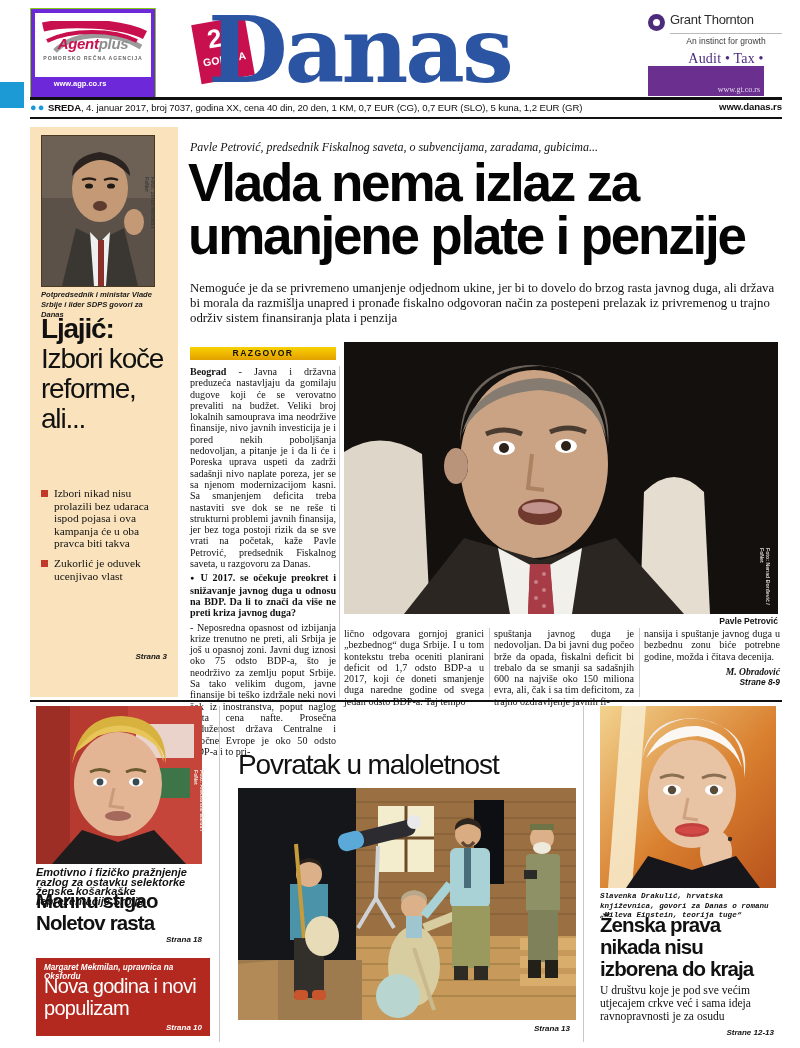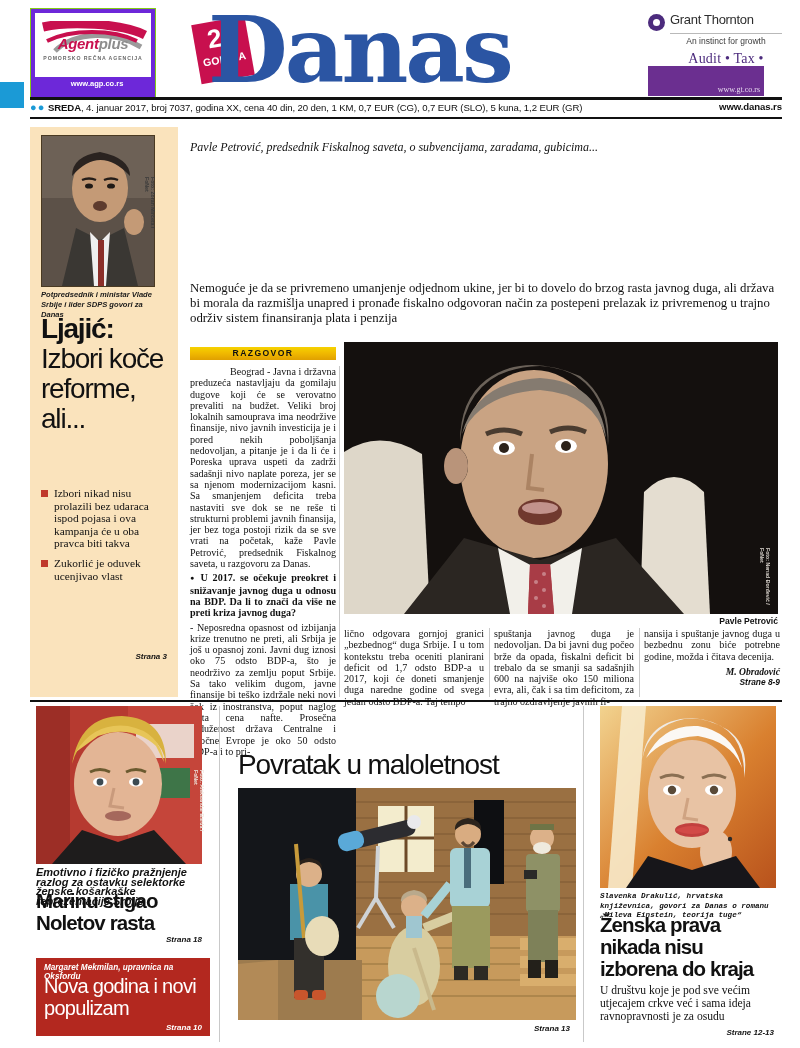--- a/index.html
+++ b/index.html
@@ -21,21 +21,21 @@
   .ap-swoosh{position:absolute;left:6px;top:8px;width:112px;height:40px;overflow:hidden;}
   .ap-name{position:absolute;left:0;top:22px;width:116px;text-align:center;
     font-family:"Liberation Sans",sans-serif;font-style:italic;font-weight:bold;
     font-size:15px;letter-spacing:-.3px;}
   .ap-name .a1{color:#c8104e;}
   .ap-name .a2{color:#8d8d8d;}
   .ap-sub{position:absolute;left:0;top:42px;width:116px;text-align:center;
     font-family:"Liberation Sans",sans-serif;font-size:5.2px;font-weight:bold;
     letter-spacing:.9px;color:#6a6a6a;}
   .ap-url{position:absolute;left:0;top:70px;width:98px;text-align:center;
-    font-family:"Liberation Sans",sans-serif;font-size:7.5px;font-weight:bold;color:#fff;padding-left:17px;}
+    font-family:"Liberation Sans",sans-serif;font-size:7.5px;font-weight:bold;color:#fff;}
 
   
   .badge20{position:absolute;left:166px;top:16px;width:54px;height:60px;
     background:#c8104e;transform:rotate(-10deg);color:#fff;overflow:hidden;}
   .badge20 .n20{position:absolute;left:0;top:2px;width:54px;text-align:center;
     font-family:"Liberation Sans",sans-serif;font-weight:bold;font-size:26px;
     letter-spacing:-1px;}
   .badge20 .g20{position:absolute;left:0;top:33px;width:54px;text-align:center;
     font-family:"Liberation Sans",sans-serif;font-weight:bold;font-size:10.5px;
     letter-spacing:.3px;}
@@ -113,21 +113,21 @@
     text-align:center;font-family:"Liberation Sans",sans-serif;font-size:8.6px;
     font-weight:bold;letter-spacing:1.4px;color:#111;line-height:13px;}
 
   
   .col1{position:absolute;left:190px;top:366px;width:146px;
     font-family:"Liberation Serif",serif;font-size:10.1px;line-height:11.3px;
     text-align:justify;color:#111;}
   .col1 p{margin:0 0 3px 0;}
   .col1 .q{font-weight:bold;}
   .col1 .q:before{content:"\25CF  ";font-size:7px;vertical-align:1px;}
-  .col1 .lead-city{font-weight:normal;margin-left:40px;}
+  .col1 .lead-city{font-weight:bold;}
   .vrule1{position:absolute;left:339px;top:366px;width:1px;height:331px;background:#c9c9c9;}
 
   
   .mainphoto{position:absolute;left:344px;top:342px;width:434px;height:272px;
     overflow:hidden;background:#1a1512;}
   .mp-credit{position:absolute;left:771px;top:548px;width:66px;height:10px;
     transform:rotate(90deg);transform-origin:0 0;
     font-family:"Liberation Sans",sans-serif;font-size:5.2px;font-weight:bold;color:#d8d2cb;}
   .mp-cap{position:absolute;right:22px;top:616px;
     font-family:"Liberation Sans",sans-serif;font-weight:bold;font-size:8.6px;color:#111;}
@@ -291,20 +291,24 @@
       <span>Izbori koče reforme, ali...</span>
     </div>
     <div class="lj-bullets">
       <div class="lj-bul">Izbori nikad nisu prolazili bez udaraca ispod pojasa i ova kampanja će u oba pravca biti takva</div>
       <div class="lj-bul">Zukorlić je oduvek ucenjivao vlast</div>
     </div>
     <div class="lj-page">Strana 3</div>
   </div>
 
   <div class="kicker">Pavle Petrović, predsednik Fiskalnog saveta, o subvencijama, zaradama, gubicima...</div>
+  <div class="lead-head">
+    <div>Vlada nema izlaz za</div>
+    <div>umanjene plate i penzije</div>
+  </div>
   <div class="lead-sub">Nemoguće je da se privremeno umanjenje odjednom ukine, jer bi to dovelo do brzog rasta javnog duga, ali država bi morala da razmišlja unapred i pronađe fiskalno odgovoran način za postepeni prelazak iz privremenog u trajno održiv sistem finansiranja plata i penzija</div>
 
   <div class="razgovor">RAZGOVOR</div>
 
   <div class="col1">
     <p><span class="lead-city">Beograd</span><span> - Javna i državna preduzeća nastavljaju da gomilaju dugove koji će se verovatno prevaliti na budžet. Veliki broj lokalnih samouprava ima neodržive finansije, nivo javnih investicija je i pored nekih poboljšanja nedovoljan, a pitanje je i da li će i Poreska uprava uspeti da zadrži sadašnji nivo naplate poreza, jer se sa njenom modernizacijom kasni. Sa smanjenjem deficita treba nastaviti sve dok se ne reše ti strukturni problemi javnih finansija, jer bez toga postoji rizik da se sve vrati na početak, kaže Pavle Petrović, predsednik Fiskalnog saveta, u razgovoru za Danas.</span></p>
     <p class="q">U 2017. se očekuje preokret i sniž­avanje javnog duga u odnosu na BDP. Da li to znači da više ne preti kriza javnog duga?</p>
     <p>- Neposredna opasnost od izbijanja krize trenutno ne preti, ali Srbija je još u opasnoj zoni. Javni dug iznosi oko 75 odsto BDP-a, što je neodrživo za zemlju poput Srbije. Sa tako velikim dugom, javne finansije bi teško izdržale neki novi šok iz inostranstva, poput naglog rasta cena nafte. Prosečna zaduženost država Centralne i Istočne Evrope je oko 50 odsto BDP-a i to pri-</p>
   </div>
   <div class="vrule1"></div>

